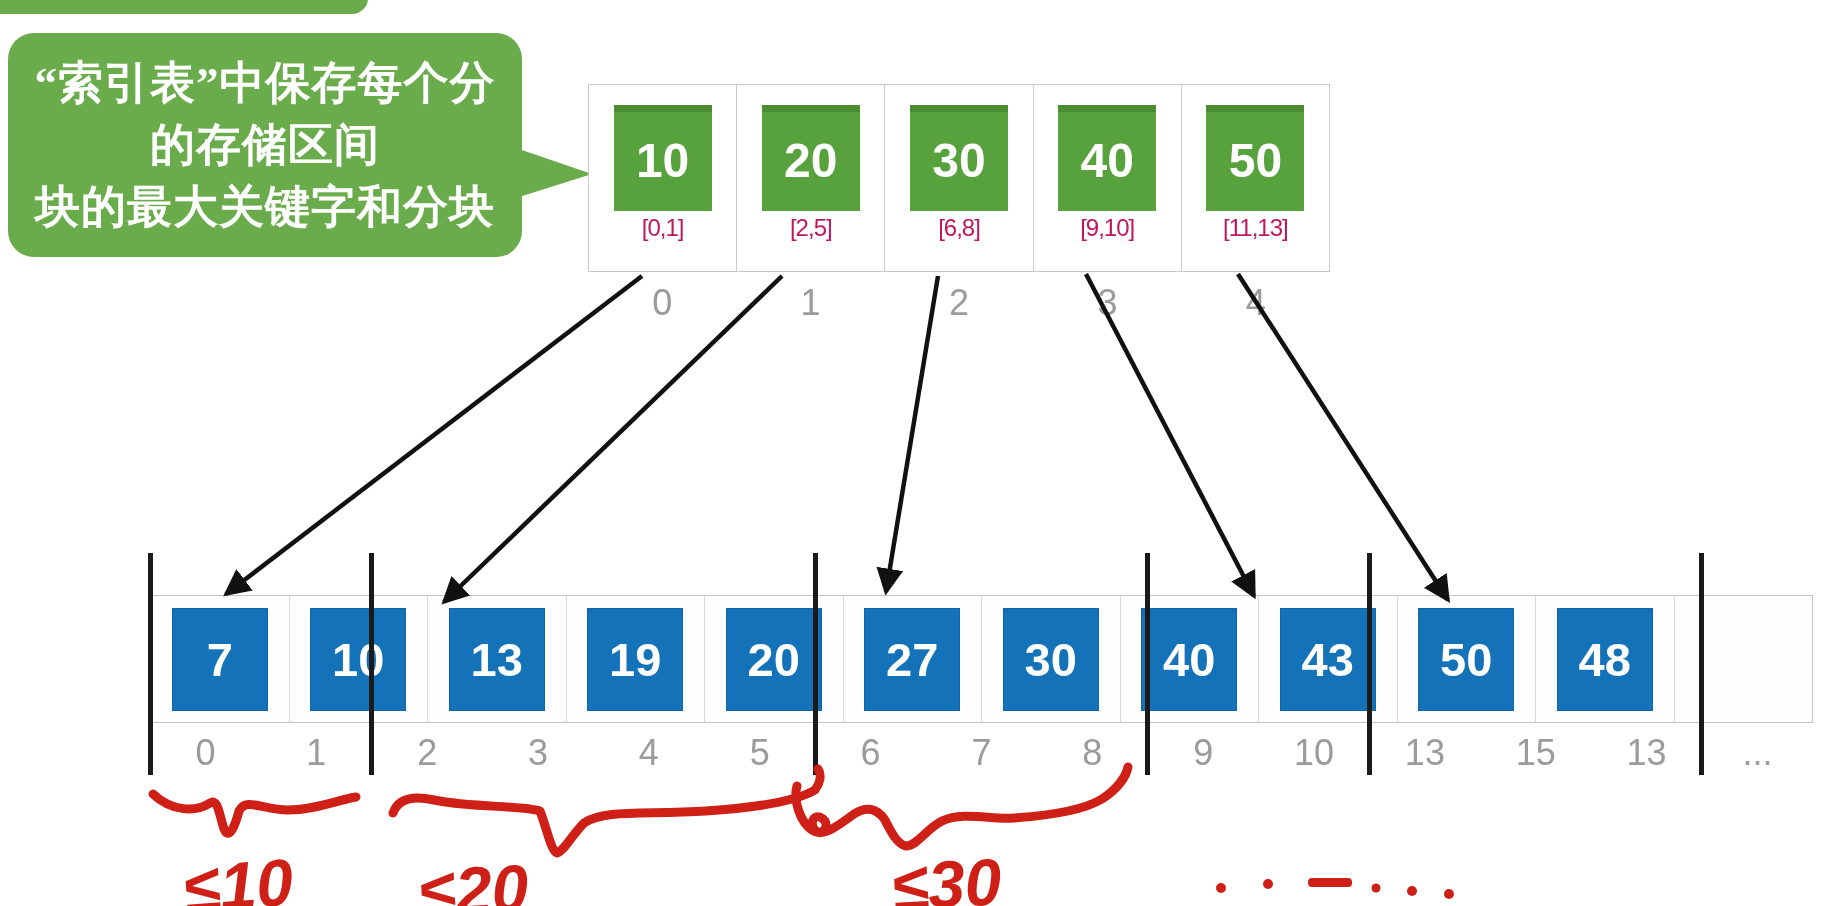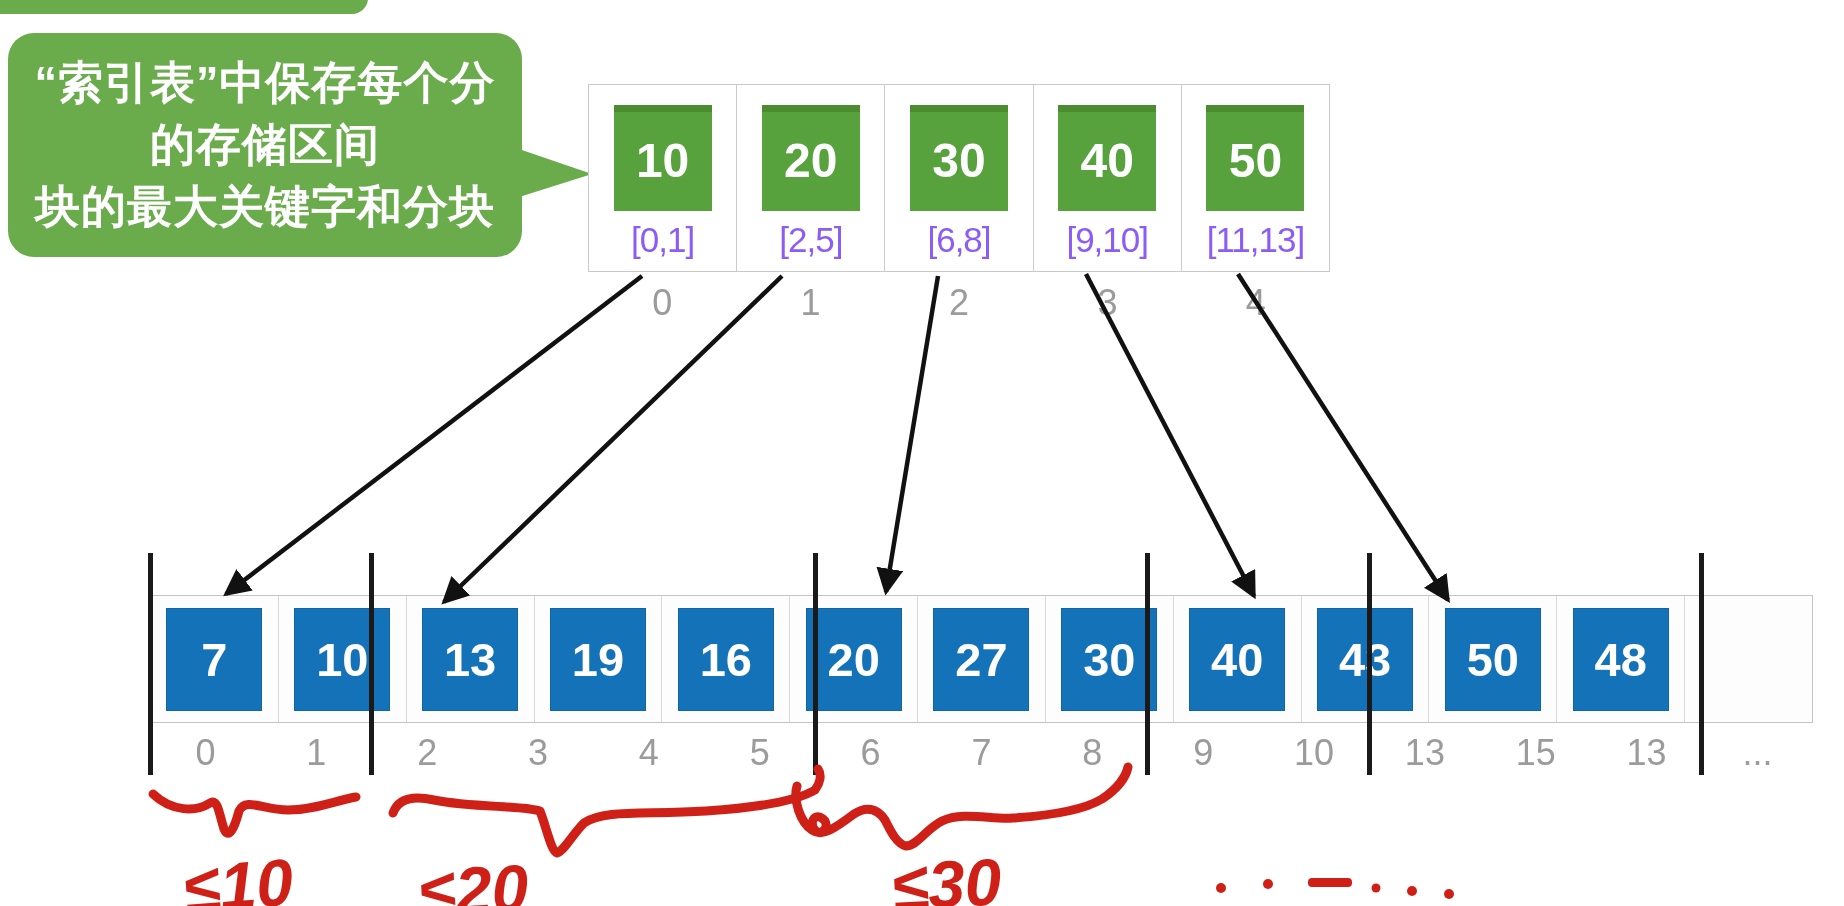--- a/index.html
+++ b/index.html
@@ -10,42 +10,42 @@
   
   .top-strip{
     position:absolute;left:-28px;top:-14px;width:396px;height:28px;
     background:#6aab4c;border-radius:0 0 16px 16px;
   }
   .bubble{
     position:absolute;left:8px;top:33px;width:514px;height:224px;
     background:#6aab4c;border-radius:26px;
     display:flex;flex-direction:column;justify-content:center;
     text-align:center;color:#ffffff;font-weight:bold;
-    font-size:45px;line-height:62px;letter-spacing:1px;
+    font-size:45px;line-height:62px;letter-spacing:1px;font-family:Liberation Serif, serif;
   }
   .bubble-tail{position:absolute;left:516px;top:146px;}
   
   .index-table{
     position:absolute;left:588px;top:84px;width:742px;height:188px;
     display:flex;background:#ffffff;
     border:1px solid #c9c9c9;box-sizing:border-box;
   }
   .index-cell{
     flex:1 1 0;border-right:1px solid #cccccc;box-sizing:border-box;
     display:flex;flex-direction:column;align-items:center;
   }
   .index-cell:last-child{border-right:none;}
   .green-box{
     margin-top:20px;width:98px;height:106px;box-sizing:border-box;
     background:#57a23c;border-top:7px solid #4c8c31;
     color:#ffffff;font-weight:bold;font-size:48px;
     text-align:center;line-height:97px;
   }
   .range-label{
-    margin-top:9px;font-size:35px;color:#8b5cf6;letter-spacing:-1px;
+    margin-top:3px;font-size:24px;color:#be185d;letter-spacing:-1px;
   }
   .table-indices{
     position:absolute;left:588px;top:282px;width:742px;display:flex;
   }
   .table-indices span{
     flex:1 1 0;text-align:center;font-size:36px;color:#9b9b9b;
   }
   
   .main-array{
     position:absolute;left:150px;top:595px;width:1663px;height:128px;
@@ -131,23 +131,20 @@
         <div class="blue-box">7</div>
       </div>
     <div class="array-cell">
         <div class="blue-box">10</div>
       </div>
     <div class="array-cell">
         <div class="blue-box">13</div>
       </div>
     <div class="array-cell">
         <div class="blue-box">19</div>
-      </div>
-    <div class="array-cell">
-        <div class="blue-box">16</div>
       </div>
     <div class="array-cell">
         <div class="blue-box">20</div>
       </div>
     <div class="array-cell">
         <div class="blue-box">27</div>
       </div>
     <div class="array-cell">
         <div class="blue-box">30</div>
       </div>

